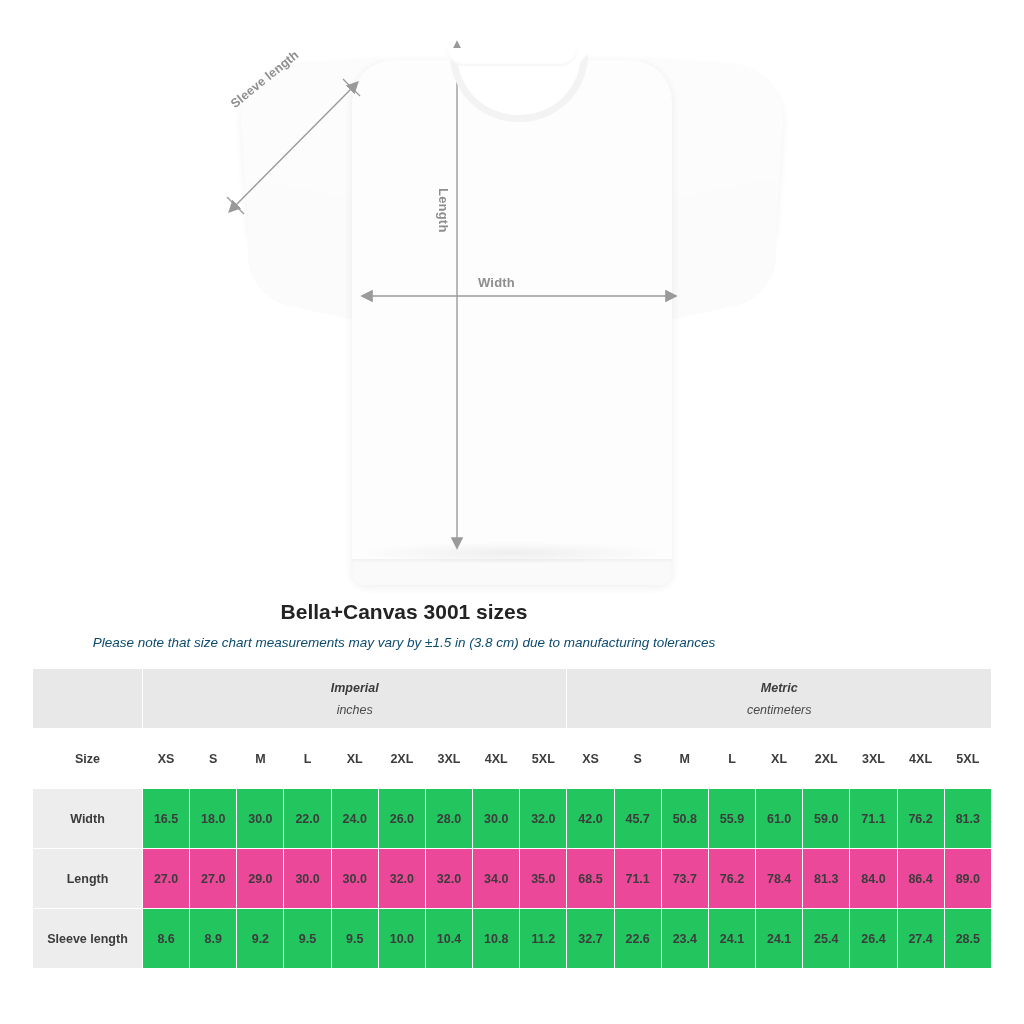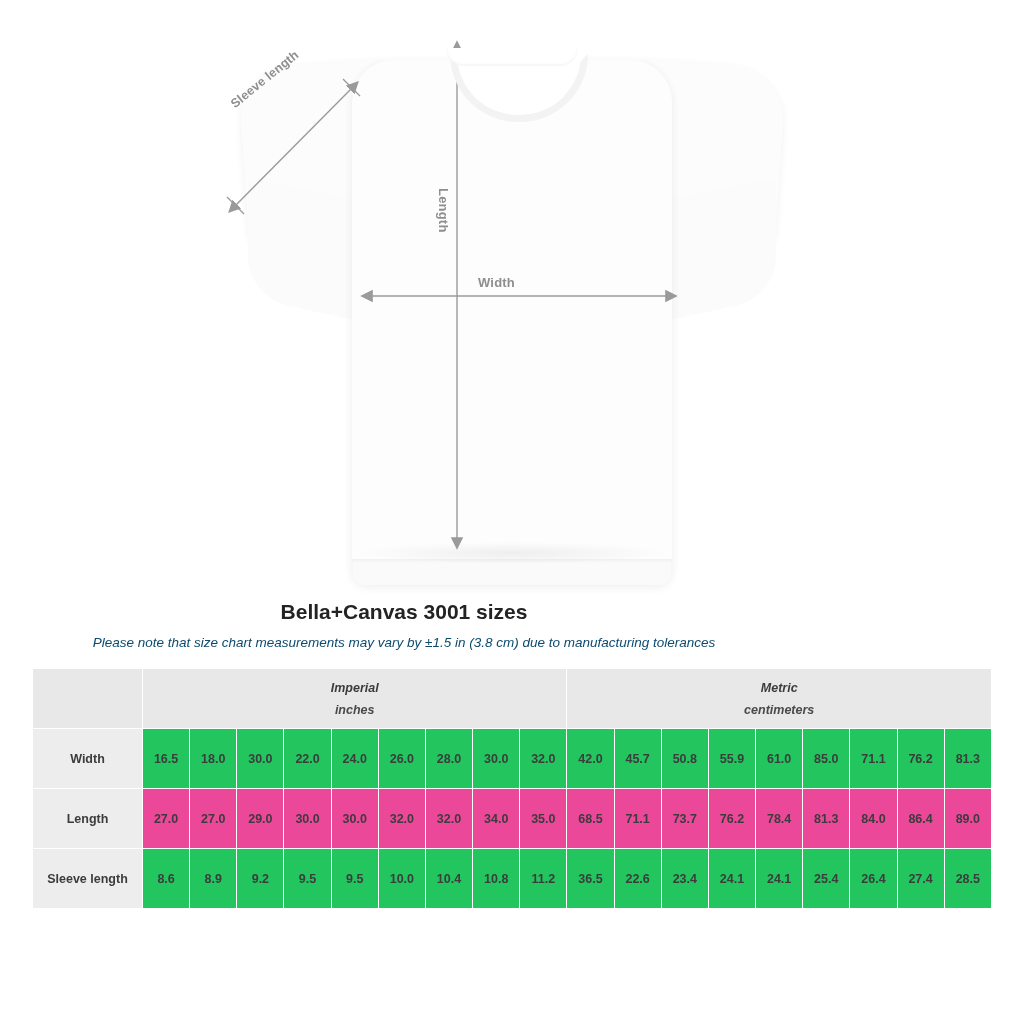--- a/index.html
+++ b/index.html
@@ -194,21 +194,21 @@
     height: 76px;
     font-size: 19px;
     font-style: italic;
     color: #4a4a4a;
     font-weight: bold;
   }
   .unit-head .unit-sub {
     display: block;
     font-size: 12.5px;
     font-style: italic;
-    font-weight: bold;
+    font-weight: normal;
     color: #4a4a4a;
     margin-top: 8px;
   }
   .corner-cell {
     background: #e8e8e8;
   }
   .row-head-cell {
     background: #ededed;
     font-size: 13px;
     color: #3a3a3a;
@@ -287,40 +287,61 @@
       <tr>
         <td class="corner-cell"></td>
         <td class="unit-head" colspan="9">
           <span>Imperial</span>
           <span class="unit-sub">inches</span>
         </td>
         <td class="unit-head" colspan="9">
           <span>Metric</span>
           <span class="unit-sub">centimeters</span>
         </td>
+      </tr>
+      <tr>
+        <td class="rowlabel-size">Size</td>
+        <td class="size-head-cell">XS</td>
+        <td class="size-head-cell">S</td>
+        <td class="size-head-cell">M</td>
+        <td class="size-head-cell">L</td>
+        <td class="size-head-cell">XL</td>
+        <td class="size-head-cell">2XL</td>
+        <td class="size-head-cell">3XL</td>
+        <td class="size-head-cell">4XL</td>
+        <td class="size-head-cell">5XL</td>
+        <td class="size-head-cell">XS</td>
+        <td class="size-head-cell">S</td>
+        <td class="size-head-cell">M</td>
+        <td class="size-head-cell">L</td>
+        <td class="size-head-cell">XL</td>
+        <td class="size-head-cell">2XL</td>
+        <td class="size-head-cell">3XL</td>
+        <td class="size-head-cell">4XL</td>
+        <td class="size-head-cell">5XL</td>
       </tr>
     </thead>
     <tbody>
       <tr class="band-shaded">
         <td class="row-head-cell">Width</td>
         <td>16.5</td>
         <td>18.0</td>
         <td>30.0</td>
         <td>22.0</td>
         <td>24.0</td>
         <td>26.0</td>
         <td>28.0</td>
         <td>30.0</td>
         <td>32.0</td>
         <td>42.0</td>
         <td>45.7</td>
         <td>50.8</td>
         <td>55.9</td>
         <td>61.0</td>
-        <td>85.0</td>
+        <td>59.0</td>
         <td>71.1</td>
         <td>76.2</td>
         <td>81.3</td>
       </tr>
       <tr class="band-plain">
         <td class="row-head-cell">Length</td>
         <td>27.0</td>
         <td>27.0</td>
         <td>29.0</td>
         <td>30.0</td>
@@ -343,21 +364,21 @@
         <td class="row-head-cell">Sleeve length</td>
         <td>8.6</td>
         <td>8.9</td>
         <td>9.2</td>
         <td>9.5</td>
         <td>9.5</td>
         <td>10.0</td>
         <td>10.4</td>
         <td>10.8</td>
         <td>11.2</td>
-        <td>36.5</td>
+        <td>32.7</td>
         <td>22.6</td>
         <td>23.4</td>
         <td>24.1</td>
         <td>24.1</td>
         <td>25.4</td>
         <td>26.4</td>
         <td>27.4</td>
         <td>28.5</td>
       </tr>
     </tbody>

